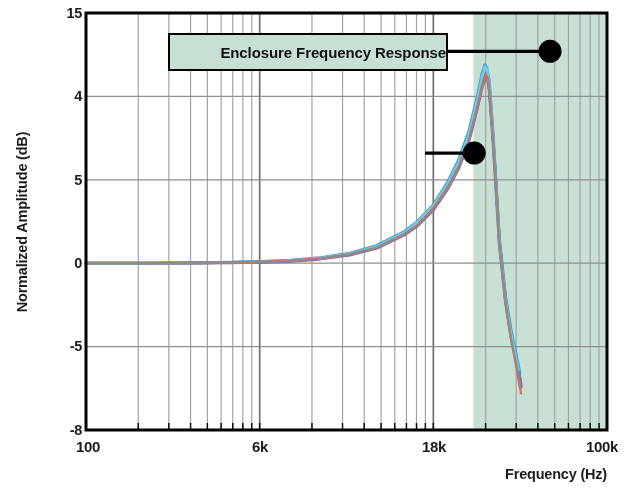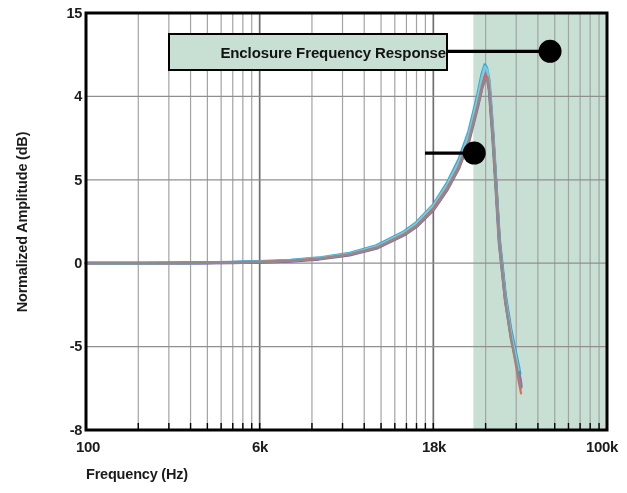--- a/index.html
+++ b/index.html
@@ -56,21 +56,21 @@
     transform-origin: 50% 50%;
     width: 420px;
     height: 28px;
   }
 
   #xlabel {
     position: absolute;
     left: 86px;
     top: 466px;
     width: 521px;
-    text-align: left;
+    text-align: right;
     font-size: 14.5px;
     font-weight: bold;
     color: #1b1b1b;
     letter-spacing: -0.2px;
   }
 
   
   .ytick {
     position: absolute;
     right: 0;

